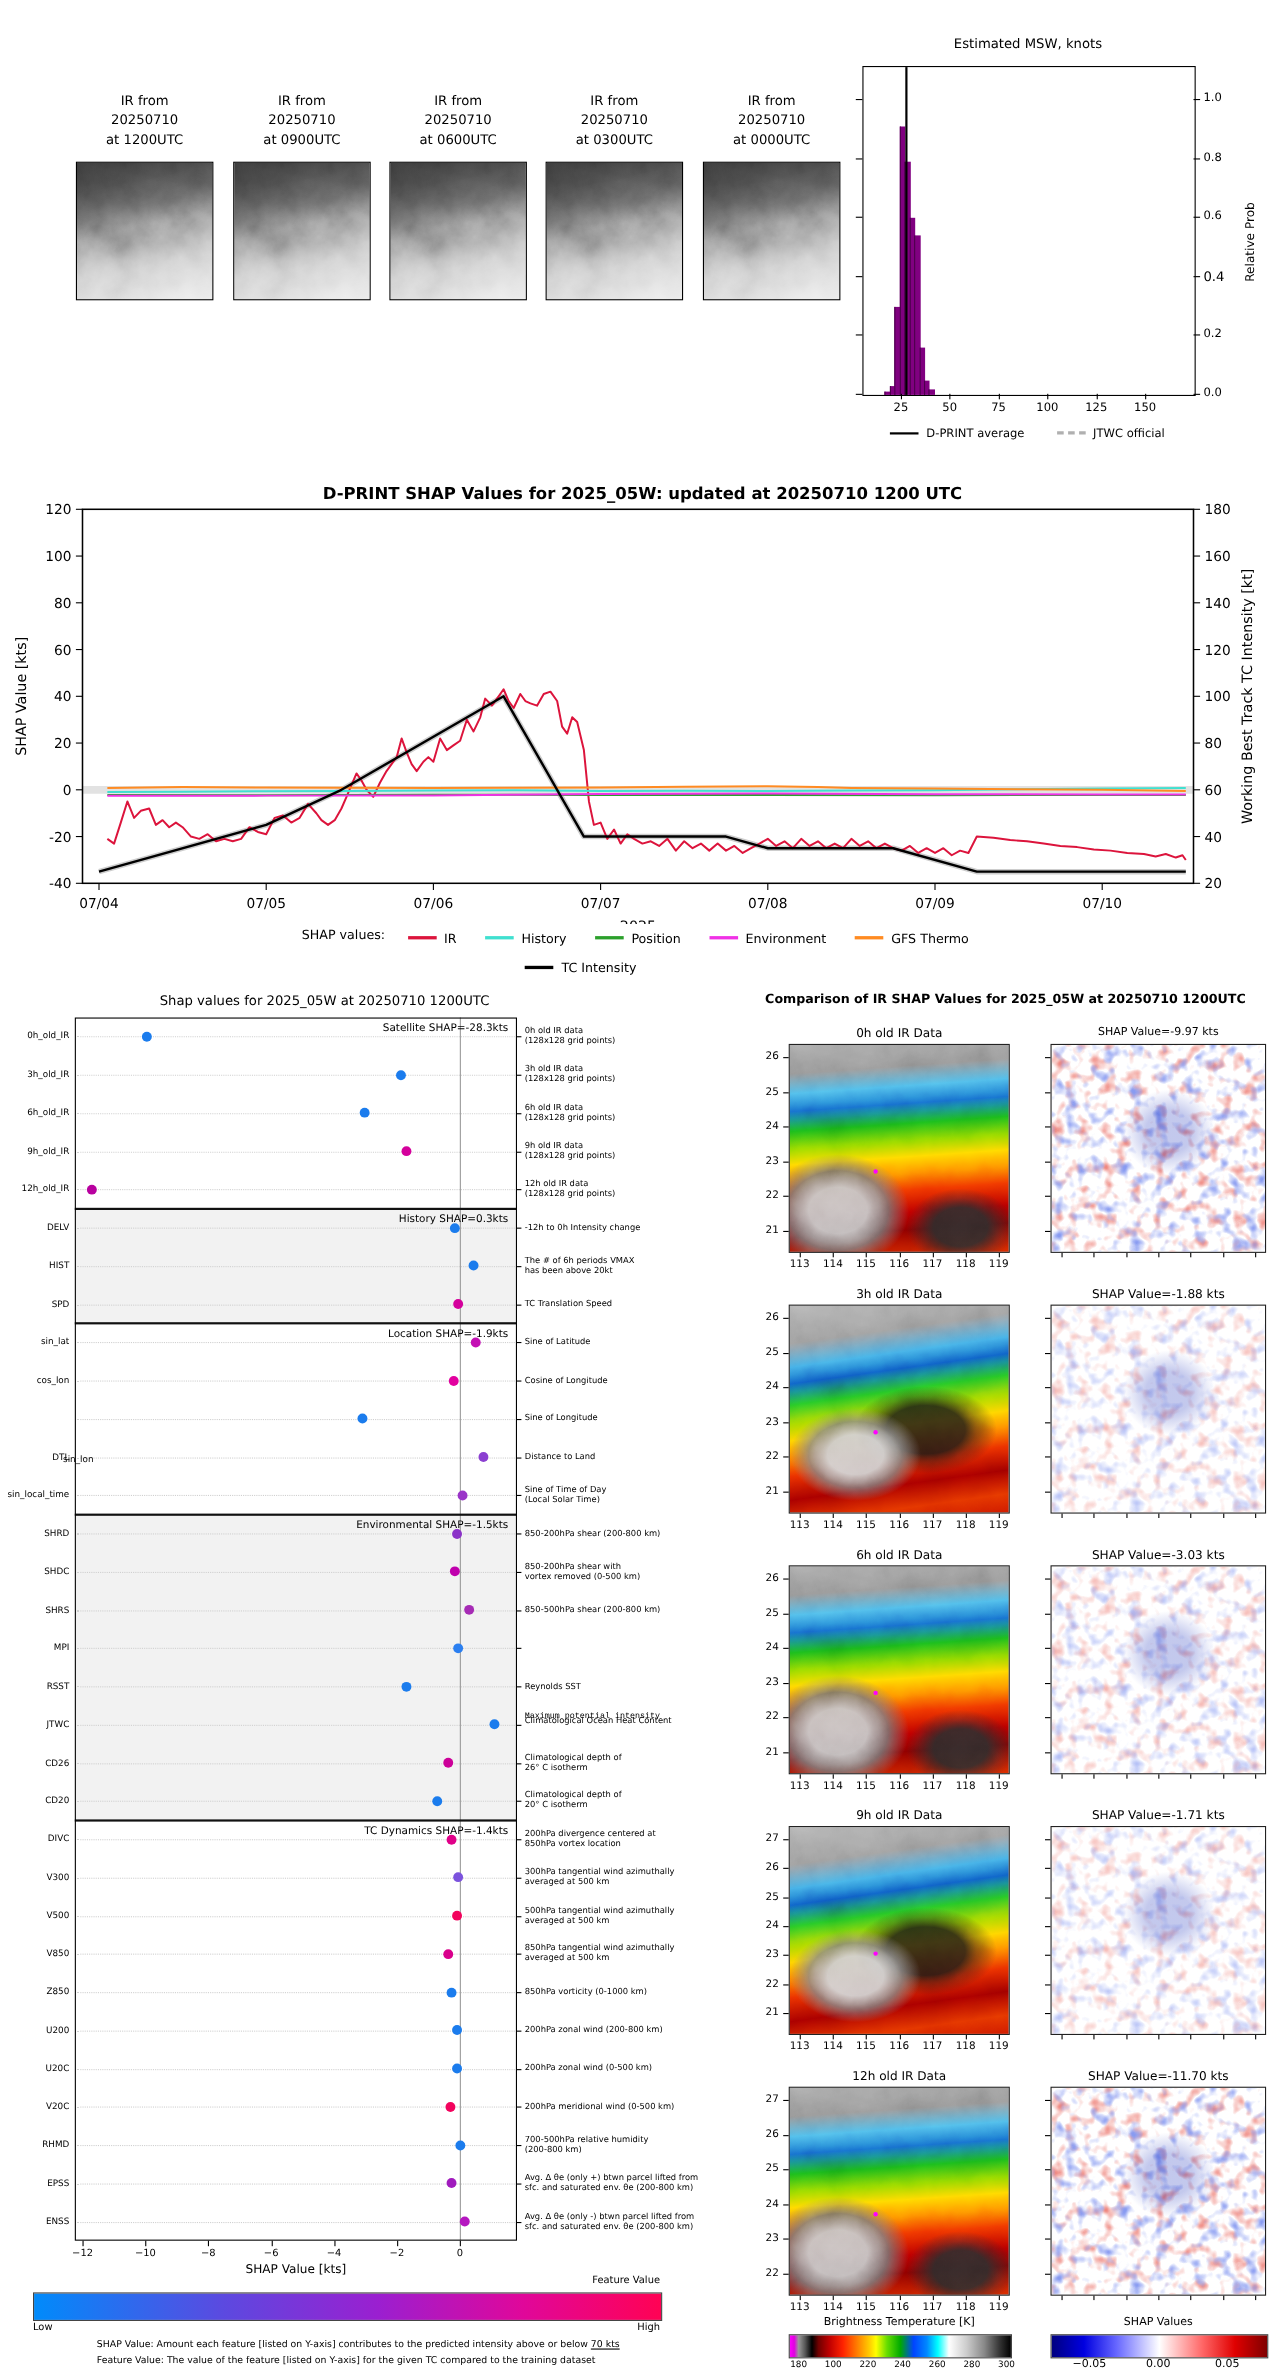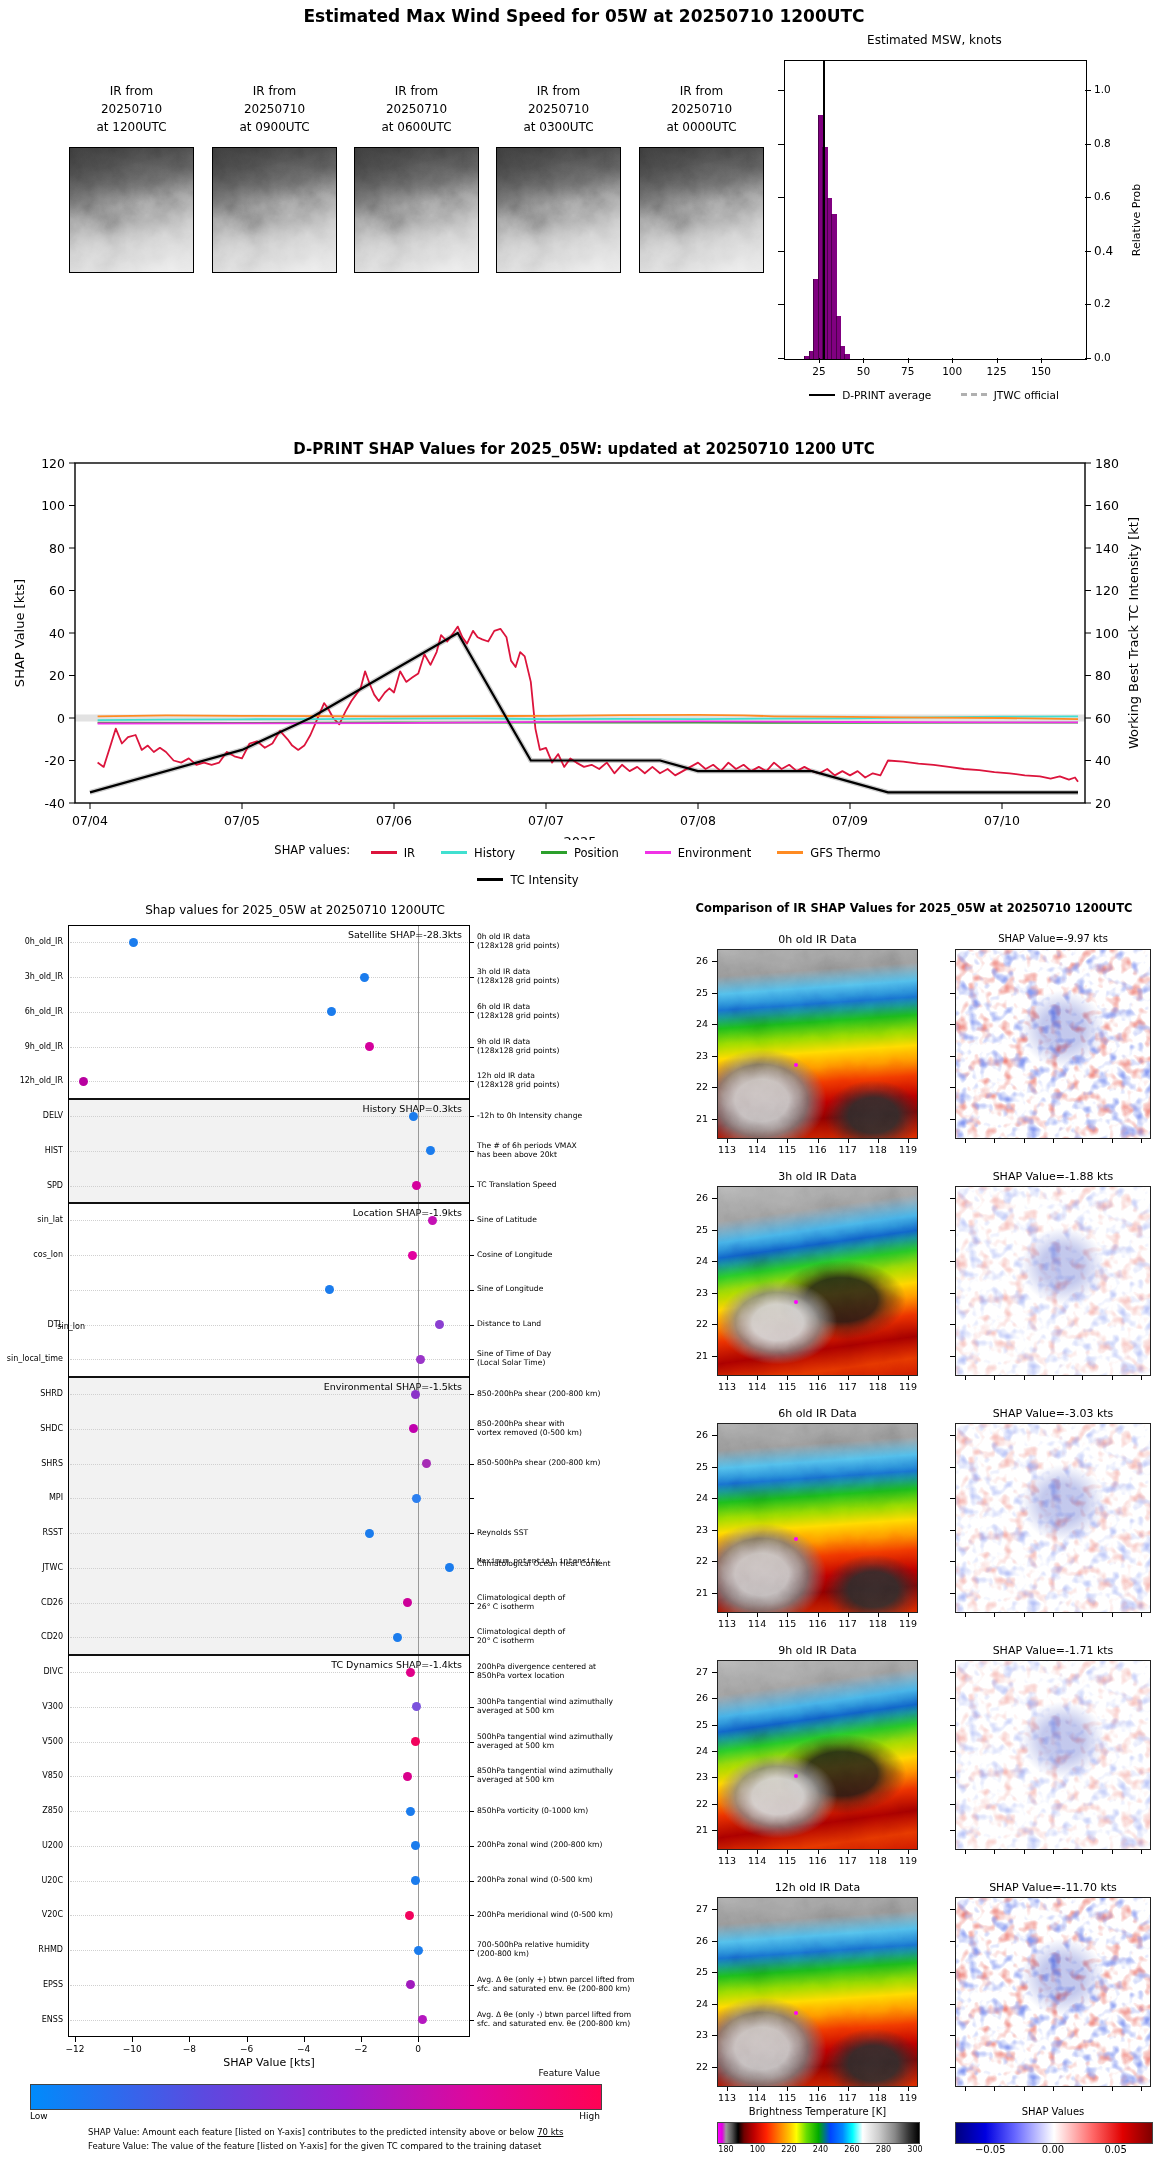--- a/index.html
+++ b/index.html
@@ -42,21 +42,20 @@
         <feTurbulence type="fractalNoise" baseFrequency="0.085" numOctaves="2" seed="3"></feTurbulence>
         <feColorMatrix type="matrix" values="0 0 0 0 0.86  0 0 0 0 0.25  0 0 0 0 0.22  3 0 0 0 -1.55"></feColorMatrix>
       </filter>
       <filter id="spB" x="0" y="0" width="100%" height="100%">
         <feTurbulence type="fractalNoise" baseFrequency="0.085" numOctaves="2" seed="11"></feTurbulence>
         <feColorMatrix type="matrix" values="0 0 0 0 0.25  0 0 0 0 0.33  0 0 0 0 0.88  0 3 0 0 -1.55"></feColorMatrix>
       </filter>
     </defs>
   </svg>
 
-  <div class="abs ctr" style="left:0;top:6px;width:1168px;font-size:17px;font-weight:600;">Estimated Max Wind Speed for 05W at 20250710 1200UTC</div>
 
   <div id="thumbs"></div>
 
   <div class="abs ctr" style="left:784px;top:33px;width:301px;font-size:12px;">Estimated MSW, knots</div>
   <div id="hist-plot" class="abs plotbox" style="left:784px;top:60px;width:301px;height:298px;">
       <div class="abs" style="left: 19.48px; top: 295.32px; width: 4.4px; height: 2.68px; background: rgb(128, 0, 128); border-left: 0.5px solid rgb(75, 0, 75);"></div>
       <div class="abs" style="left: 23.92px; top: 289.96px; width: 4.4px; height: 8.04px; background: rgb(128, 0, 128); border-left: 0.5px solid rgb(75, 0, 75);"></div>
       <div class="abs" style="left: 28.36px; top: 217.6px; width: 4.4px; height: 80.4px; background: rgb(128, 0, 128); border-left: 0.5px solid rgb(75, 0, 75);"></div>
       <div class="abs" style="left: 32.8px; top: 54.12px; width: 4.4px; height: 243.88px; background: rgb(128, 0, 128); border-left: 0.5px solid rgb(75, 0, 75);"></div>
       <div class="abs" style="left: 37.24px; top: 86.28px; width: 4.4px; height: 211.72px; background: rgb(128, 0, 128); border-left: 0.5px solid rgb(75, 0, 75);"></div>

